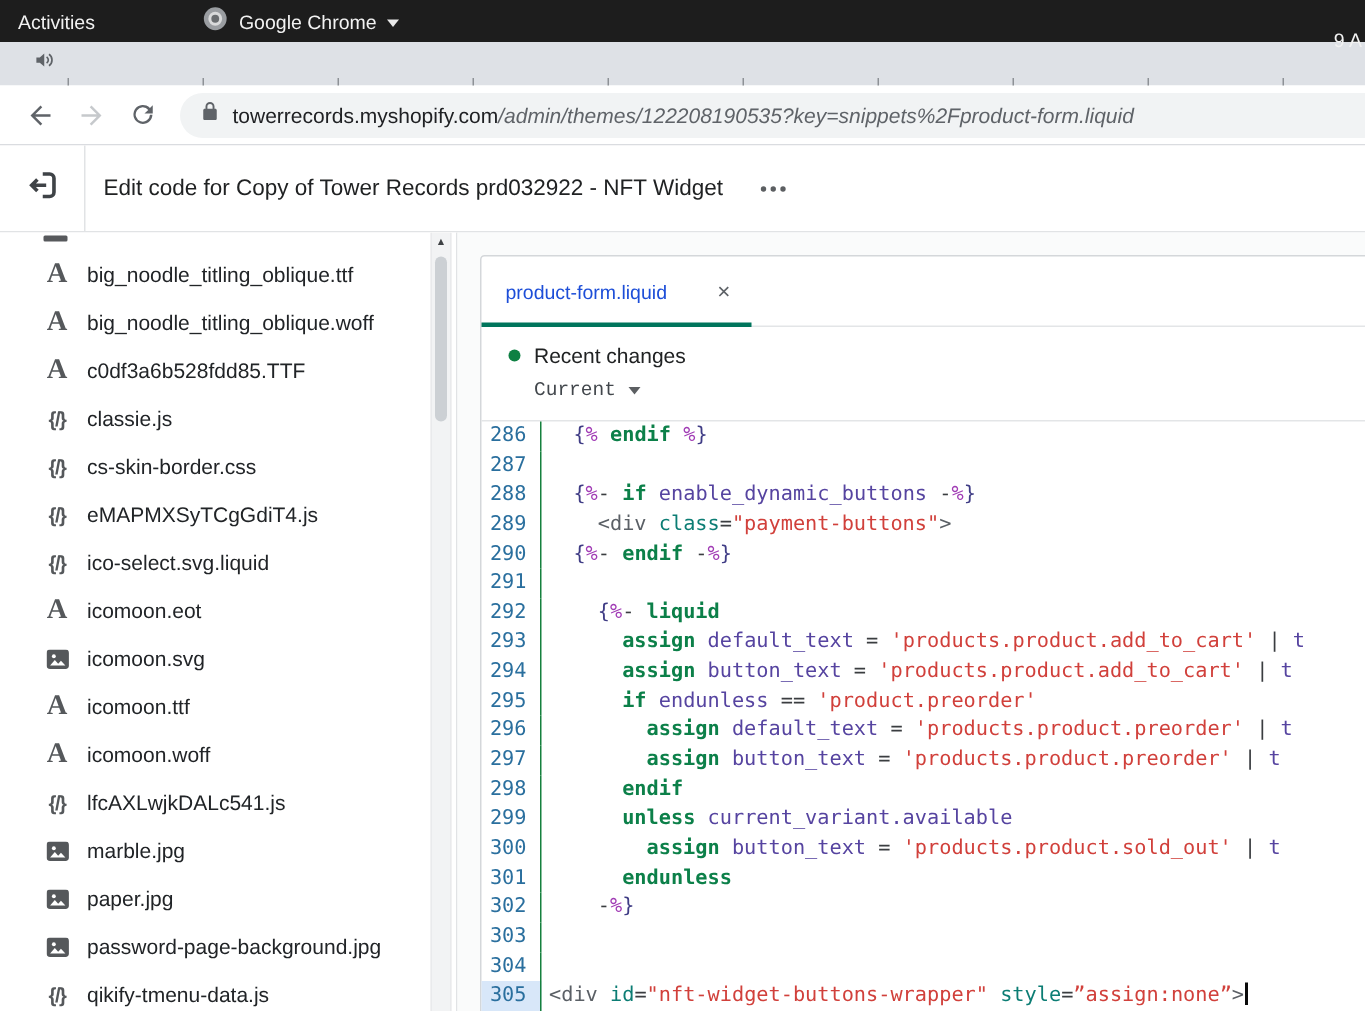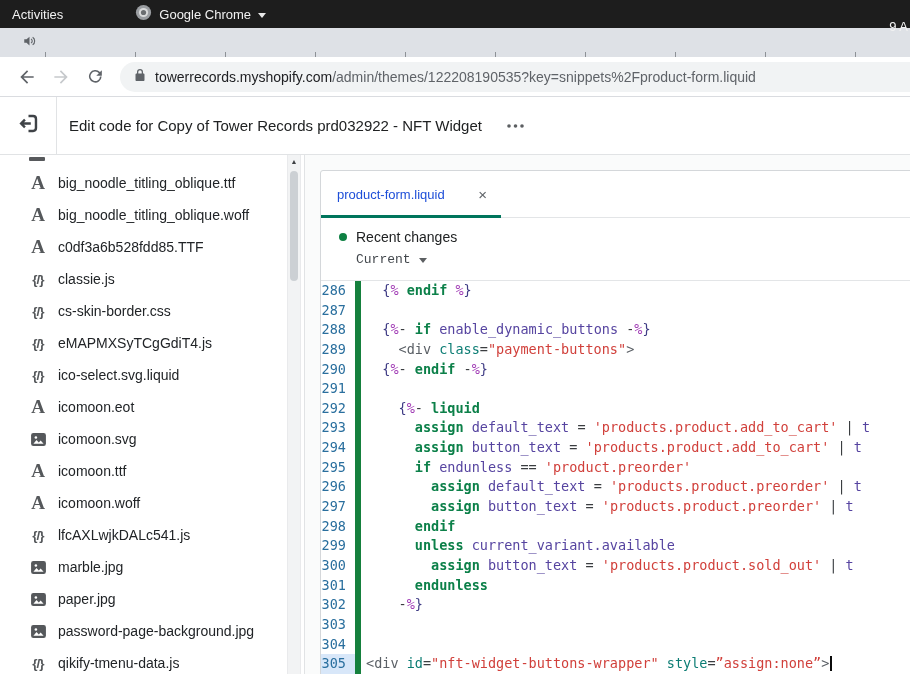--- a/index.html
+++ b/index.html
@@ -23,21 +23,21 @@
   .mini-tab .fav { flex:none; width:16px; height:16px; display:flex; align-items:center; justify-content:center; }
   .mini-tab-label { flex:1; font-size:12.5px; color:#45494d; overflow:hidden; white-space:nowrap; }
   .mini-tab-close { flex:none; font-size:14px; color:#5f6368; line-height:1; }
 
   
   .toolbar { height:40px; background:#fff; border-bottom:1px solid #dadce0; display:flex; align-items:center; padding-left:10px; }
   .nav-btn { width:34px; height:34px; display:flex; align-items:center; justify-content:center; flex:none; }
   .omnibox { margin-left:8px; height:30px; flex:1; background:#f1f3f4; border-radius:16px 0 0 16px; display:flex; align-items:center; padding-left:14px; overflow:hidden; }
   .omnibox .url { font-size:14px; white-space:nowrap; margin-left:9px; }
   .url-host { color:#202124; }
-  .url-path { color:#5f6368; }
+  .url-path { color:#5f6368;font-style:italic; }
 
   
   .page-header { height:58px; background:#fff; border-bottom:1px solid #e1e3e5; display:flex; align-items:center; position:relative; }
   .exit-btn { width:57px; height:100%; display:flex; align-items:center; justify-content:center; border-right:1px solid #e1e3e5; }
   .page-title { font-size:15px; color:#202223; margin-left:12px; }
   .dots-btn { margin-left:18px; display:flex; align-items:center; padding:6px; }
 
   
   .content { display:flex; height:519px; }
 
@@ -66,21 +66,21 @@
   .rc-row { display:flex; align-items:center; gap:9px; }
   .rc-dot { width:8px; height:8px; border-radius:50%; background:#0e8043; }
   .rc-label { font-size:14px; color:#202223; }
   .version-select { margin-left:17px; margin-top:7px; display:inline-flex; align-items:center; gap:8px; }
   .version-label { font-size:13px; color:#42474c;font-family:Liberation Mono, monospace; }
   .version-caret { width:0; height:0; border-left:4.5px solid transparent; border-right:4.5px solid transparent; border-top:5px solid #5c5f62; margin-top:2px; }
 
   
   .code-area { font-family:"DejaVu Sans Mono","Liberation Mono",monospace; font-size:13.5px; }
   .code-line { display:flex; height:19.65px; line-height:19.65px; }
-  .gutter { width:40px; flex:none; text-align:right; padding-right:9px; color:#2a6f9e; border-right:6px solid #15803d; }
+  .gutter { width:40px; flex:none; text-align:right; padding-right:9px; color:#2a6f9e; border-right:1px solid #15803d; }
   .code-line.active .gutter { background:#d8e7f9; }
   .code-text { padding-left:5px; white-space:pre; }
   .code-text span { white-space:pre; }
   .tk-x { color:#3a3d40; }
   .tk-b { color:#3f3c85; }
   .tk-p { color:#a13cb5; }
   .tk-k { color:#0c8049; font-weight:bold; }
   .tk-v { color:#5644a0; }
   .tk-s { color:#d1403b; }
   .tk-g { color:#5b6066; }

